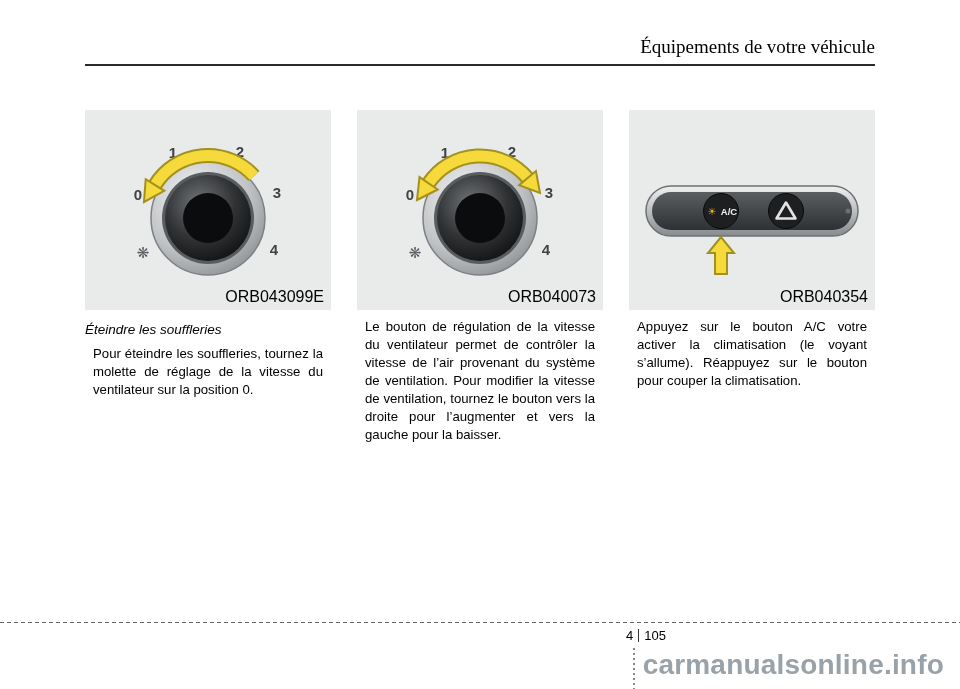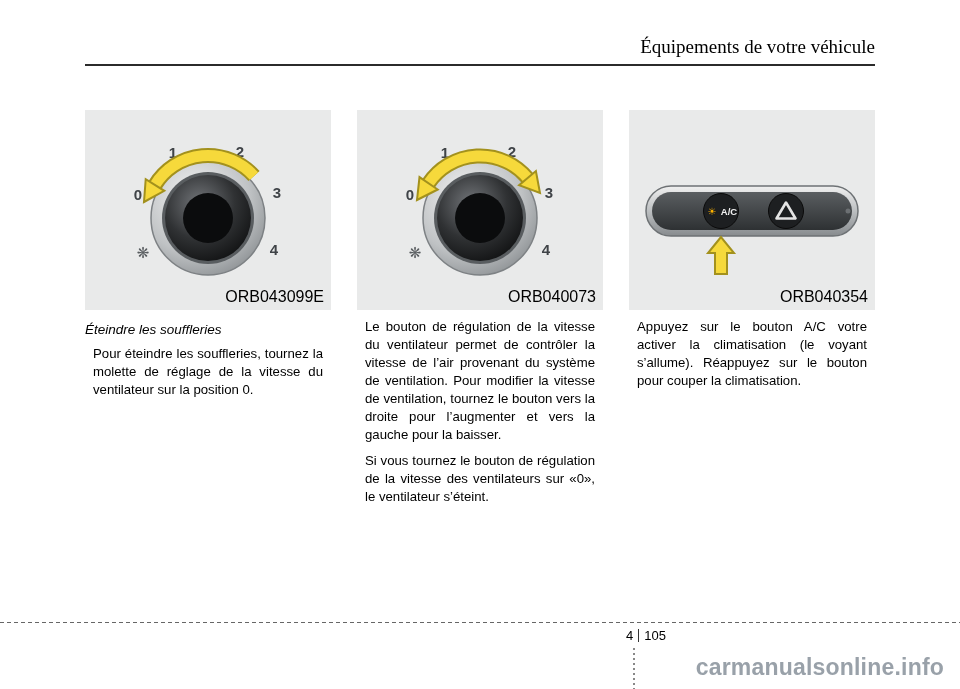--- a/index.html
+++ b/index.html
@@ -12,21 +12,21 @@
   .img-box svg{display:block;}
   .fig-code{position:absolute;right:7px;bottom:4px;font-size:16px;color:#000;}
   .col h3{margin:12px 0 0;font-size:13.5px;font-style:italic;font-weight:normal;color:#000;}
   .col p{margin:8px 8px 0;font-size:13.2px;line-height:1.36;text-align:justify;color:#000;}
   svg text{font-family:"Liberation Sans",sans-serif;}
   .knob-num{font-size:15px;font-weight:bold;fill:#3f4347;}
   .footer-rule{position:absolute;top:622px;left:0;width:960px;height:1px;background-image:repeating-linear-gradient(to right,#666 0 4px,transparent 4px 7px);}
   .pageno{position:absolute;top:628px;left:626px;display:flex;align-items:center;font-size:13px;color:#000;}
   .pageno .sep{width:1px;height:13px;background:#333;margin:0 5px;}
   .page-dots{position:absolute;top:648px;left:633px;width:2px;height:41px;background-image:repeating-linear-gradient(to bottom,#888 0 2px,transparent 2px 5px);}
-  .watermark{position:absolute;right:16px;bottom:8px;font-size:23px;font-weight:bold;color:#99a1a9;letter-spacing:.2px;}
+  .watermark{position:absolute;right:16px;bottom:8px;font-size:28px;font-weight:bold;color:#99a1a9;letter-spacing:.2px;}
 </style>
 </head>
 <body>
 
 <div class="page">
 
   <div class="header-title">Équipements de votre véhicule</div>
   <div class="header-rule"></div>
 
   <div class="columns">
@@ -100,21 +100,20 @@
           <g>
             <path d="M 170.5 68 A 62 62 0 0 0 71.6 73.3" fill="none" stroke="#a3911d" stroke-width="15"></path>
             <path d="M 170.5 68 A 62 62 0 0 0 71.6 73.3" fill="none" stroke="#f6d93b" stroke-width="11"></path>
             <polygon points="60,90 80.7,79.5 62.5,67.1" fill="#f6d93b" stroke="#a3911d" stroke-width="2"></polygon>
             <polygon points="183,83 178.9,61 162.1,75.2" fill="#f6d93b" stroke="#a3911d" stroke-width="2"></polygon>
           </g>
         </svg>
         <figcaption class="fig-code">ORB040073</figcaption>
       </figure>
       <p>Le bouton de régulation de la vitesse du ventilateur permet de contrôler la vitesse de l’air provenant du système de ventilation. Pour modifier la vitesse de ventilation, tournez le bouton vers la droite pour l’augmenter et vers la gauche pour la baisser.</p>
-      <p>Si vous tournez le bouton de régulation de la vitesse des ventilateurs sur «0», le ventilateur s’éteint.</p>
     </section>
 
     <section class="col">
       <figure class="img-box">
         <svg viewBox="0 0 246 200" width="246" height="200">
           <defs>
             <linearGradient id="bezC" x1="0" y1="0" x2="0" y2="1">
               <stop offset="0%" stop-color="#f0f0f0"></stop>
                 <stop offset="50%" stop-color="#bcbfc1"></stop>
                 <stop offset="100%" stop-color="#878b8e"></stop>

